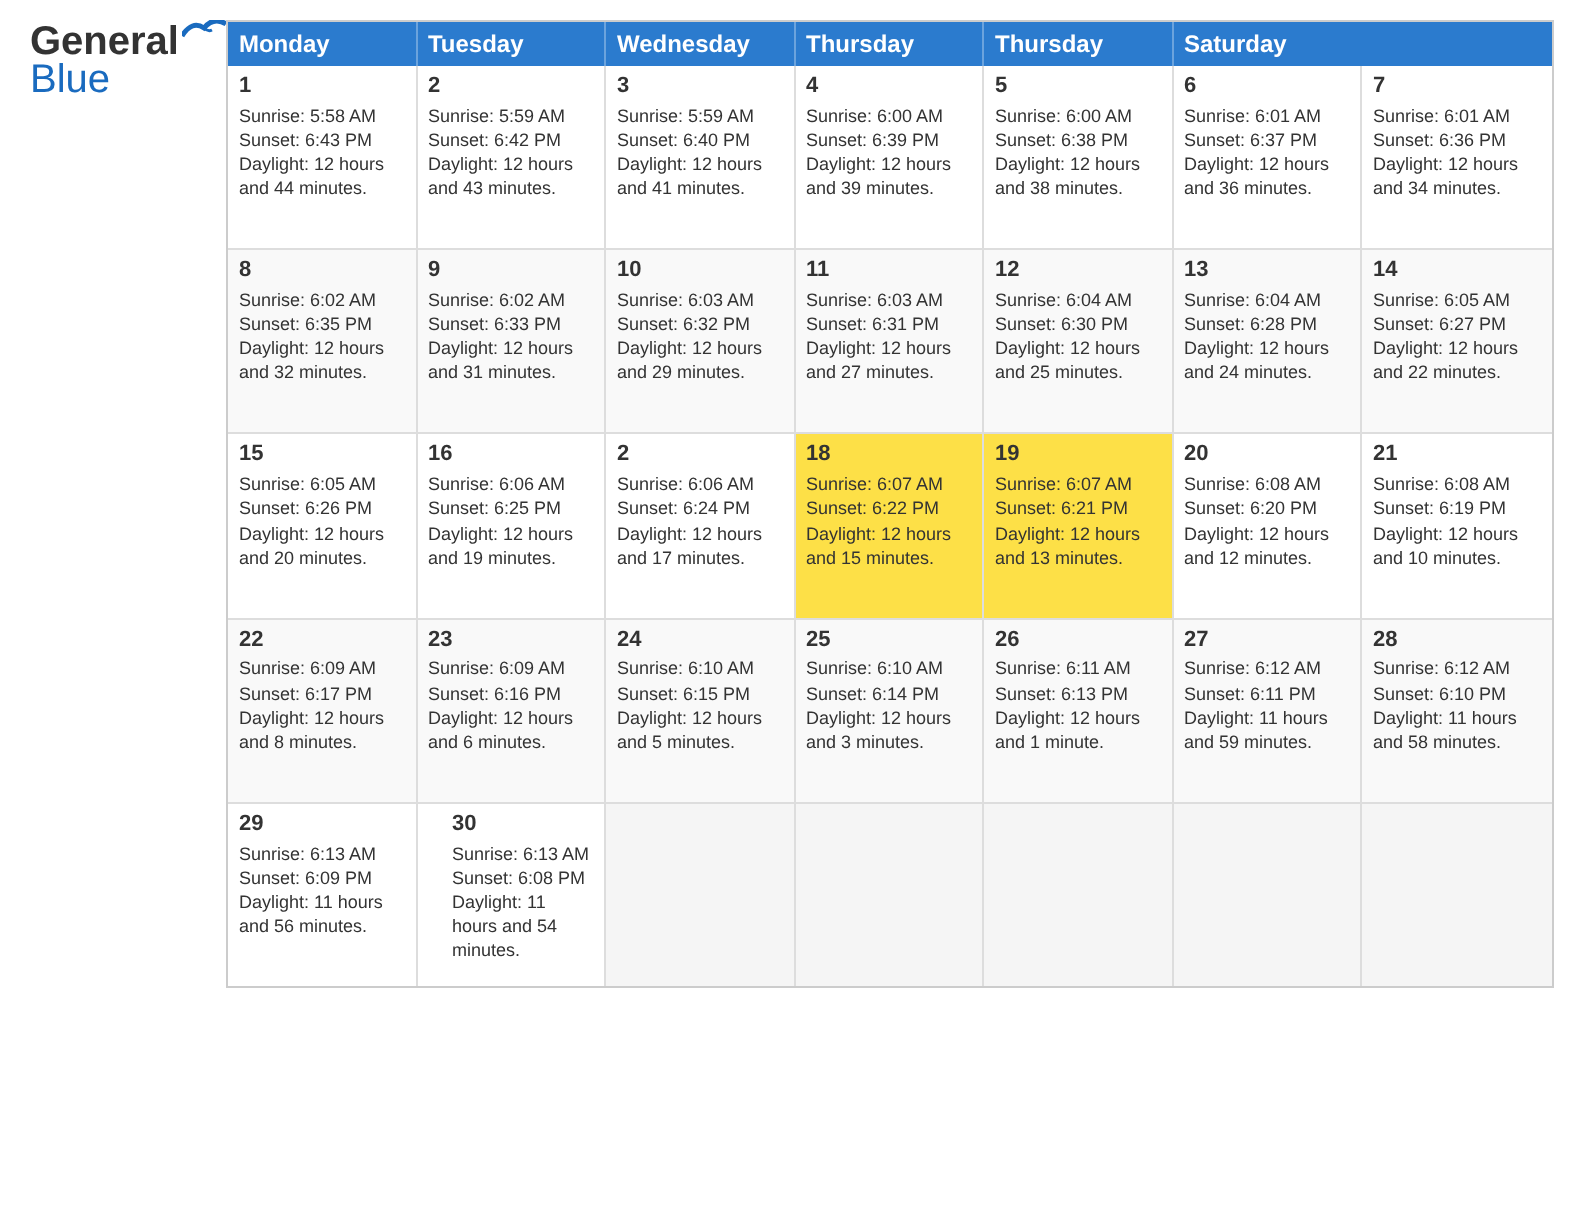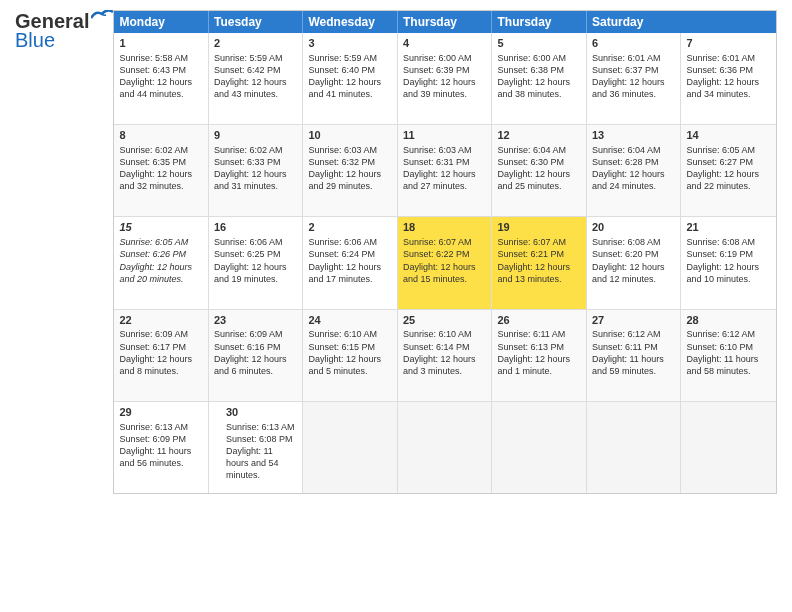--- a/index.html
+++ b/index.html
@@ -141,21 +141,21 @@
         <div class="cal-row">
           <div class="cal-cell" style="background: rgb(249, 249, 249);"><span class="day-num">8</span><span>Sunrise: 6:02 AM<br>Sunset: 6:35 PM<br>Daylight: 12 hours and 32 minutes.</span></div>
           <div class="cal-cell" style="background: rgb(249, 249, 249);"><span class="day-num">9</span><span>Sunrise: 6:02 AM<br>Sunset: 6:33 PM<br>Daylight: 12 hours and 31 minutes.</span></div>
           <div class="cal-cell" style="background: rgb(249, 249, 249);"><span class="day-num">10</span><span>Sunrise: 6:03 AM<br>Sunset: 6:32 PM<br>Daylight: 12 hours and 29 minutes.</span></div>
           <div class="cal-cell" style="background: rgb(249, 249, 249);"><span class="day-num">11</span><span>Sunrise: 6:03 AM<br>Sunset: 6:31 PM<br>Daylight: 12 hours and 27 minutes.</span></div>
           <div class="cal-cell" style="background: rgb(249, 249, 249);"><span class="day-num">12</span><span>Sunrise: 6:04 AM<br>Sunset: 6:30 PM<br>Daylight: 12 hours and 25 minutes.</span></div>
           <div class="cal-cell" style="background: rgb(249, 249, 249);"><span class="day-num">13</span><span>Sunrise: 6:04 AM<br>Sunset: 6:28 PM<br>Daylight: 12 hours and 24 minutes.</span></div>
           <div class="cal-cell" style="background: rgb(249, 249, 249);"><span class="day-num">14</span><span>Sunrise: 6:05 AM<br>Sunset: 6:27 PM<br>Daylight: 12 hours and 22 minutes.</span></div>
         </div>
         <div class="cal-row">
-          <div class="cal-cell" style="background: rgb(255, 255, 255); font-style: italic;"><span class="day-num">15</span><span>Sunrise: 6:05 AM<br>Sunset: 6:26 PM<br>Daylight: 12 hours and 20 minutes.</span></div>
+          <div class="cal-cell" style="background: rgb(255, 255, 255);"><span class="day-num">15</span><span>Sunrise: 6:05 AM<br>Sunset: 6:26 PM<br>Daylight: 12 hours and 20 minutes.</span></div>
           <div class="cal-cell" style="background: rgb(255, 255, 255);"><span class="day-num">16</span><span>Sunrise: 6:06 AM<br>Sunset: 6:25 PM<br>Daylight: 12 hours and 19 minutes.</span></div>
           <div class="cal-cell" style="background: rgb(255, 255, 255);"><span class="day-num">2</span><span>Sunrise: 6:06 AM<br>Sunset: 6:24 PM<br>Daylight: 12 hours and 17 minutes.</span></div>
           <div class="cal-cell" style="background: #fde047;"><span class="day-num">18</span><span>Sunrise: 6:07 AM<br>Sunset: 6:22 PM<br>Daylight: 12 hours and 15 minutes.</span></div>
           <div class="cal-cell" style="background: #fde047;"><span class="day-num">19</span><span>Sunrise: 6:07 AM<br>Sunset: 6:21 PM<br>Daylight: 12 hours and 13 minutes.</span></div>
           <div class="cal-cell" style="background: rgb(255, 255, 255);"><span class="day-num">20</span><span>Sunrise: 6:08 AM<br>Sunset: 6:20 PM<br>Daylight: 12 hours and 12 minutes.</span></div>
           <div class="cal-cell" style="background: rgb(255, 255, 255);"><span class="day-num">21</span><span>Sunrise: 6:08 AM<br>Sunset: 6:19 PM<br>Daylight: 12 hours and 10 minutes.</span></div>
         </div>
         <div class="cal-row">
           <div class="cal-cell" style="background: rgb(249, 249, 249);"><span class="day-num">22</span><span>Sunrise: 6:09 AM<br>Sunset: 6:17 PM<br>Daylight: 12 hours and 8 minutes.</span></div>
           <div class="cal-cell" style="background: rgb(249, 249, 249);"><span class="day-num">23</span><span>Sunrise: 6:09 AM<br>Sunset: 6:16 PM<br>Daylight: 12 hours and 6 minutes.</span></div>

